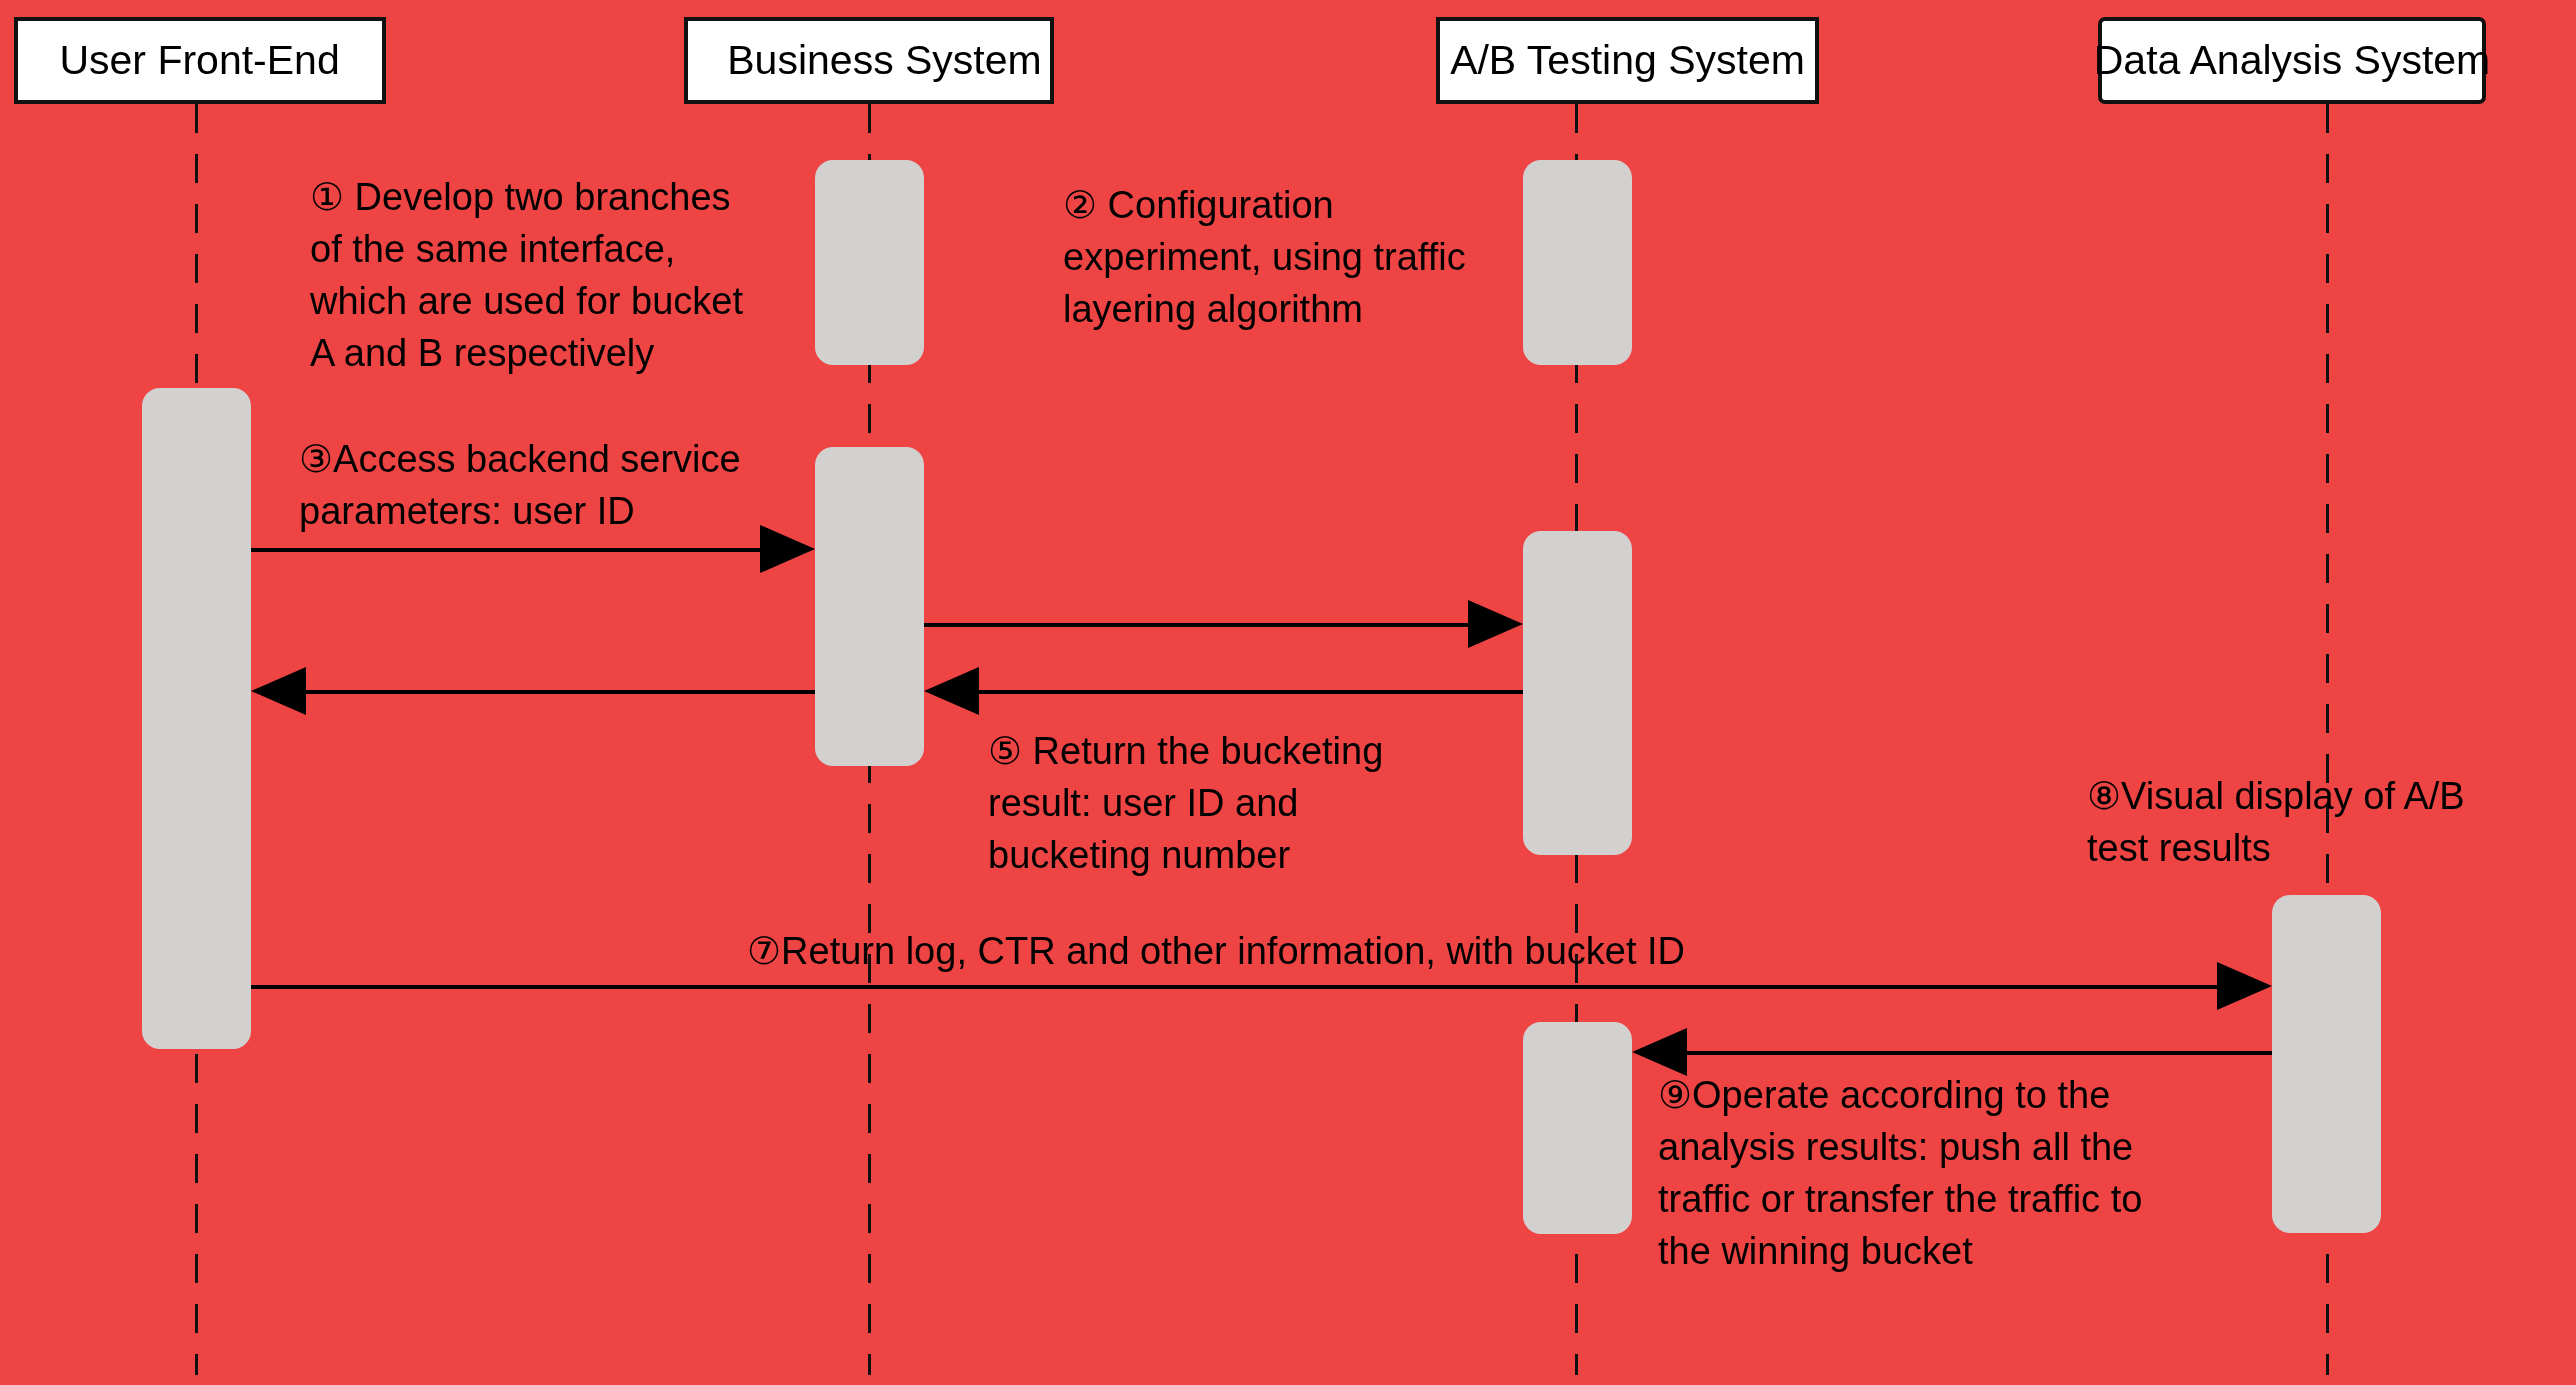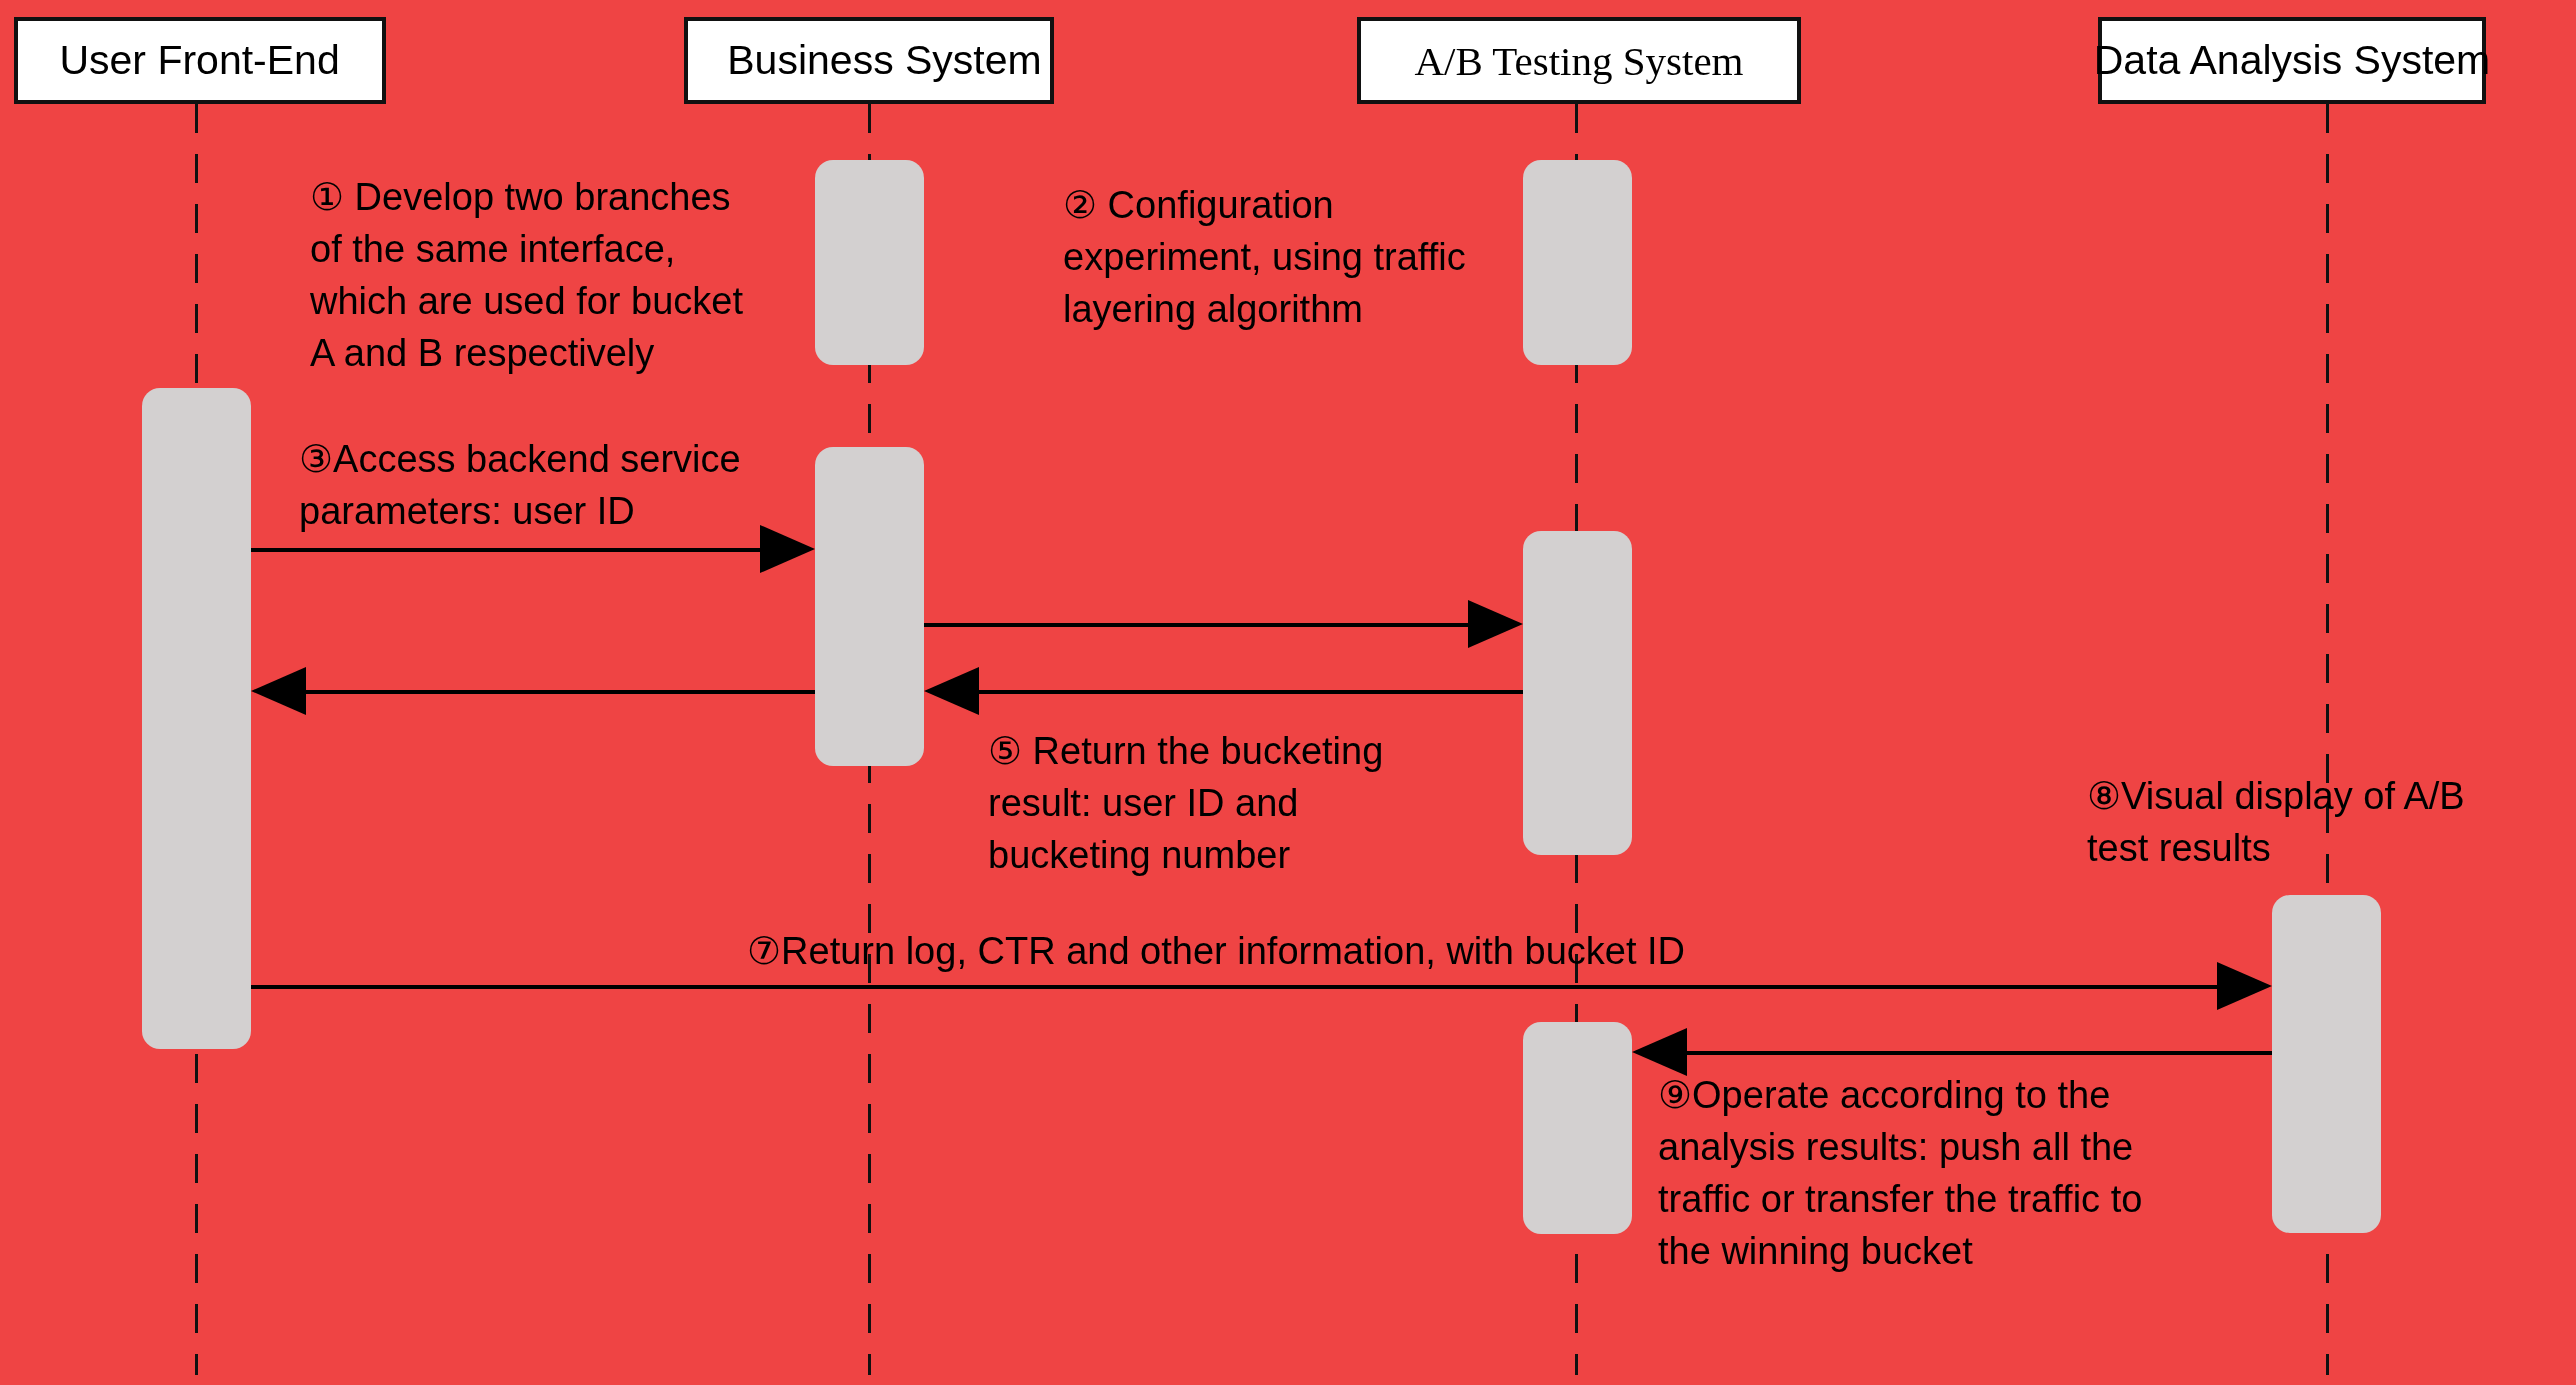--- a/index.html
+++ b/index.html
@@ -89,24 +89,24 @@
   <div class="lifeline" style="left:868px;"></div>
   <div class="lifeline" style="left:1575px;"></div>
   <div class="lifeline" style="left:2326px;"></div>
 
   <div class="participant-box" style="left:13.6px;   width:372px;">
     <span>User Front-End</span>
   </div>
   <div class="participant-box" style="left:684px; width:370px;padding-left:31px;">
     <span>Business System</span>
   </div>
-  <div class="participant-box" style="left:1357px; width:444px;font-family:Liberation Serif, serif;">
+  <div class="participant-box" style="left:1436px; width:383px;">
     <span>A/B Testing System</span>
   </div>
-  <div class="participant-box" style="left:2098px; width:388px;">
+  <div class="participant-box" style="left:2098px; width:388px;border-radius:7px;">
     <span>Data Analysis System</span>
   </div>
 
   <div class="activation" style="left:815px; top:160px;  height:205px;"></div>
   <div class="activation" style="left:1523px; top:160px;  height:205px;"></div>
   <div class="activation" style="left:142px;  top:388px;  height:661px;"></div>
   <div class="activation" style="left:815px; top:447px;  height:319px;"></div>
   <div class="activation" style="left:1523px; top:531px;  height:324px;"></div>
   <div class="activation" style="left:2272px; top:895px; height:338px;"></div>
   <div class="activation" style="left:1523px; top:1022px; height:212px;"></div>

